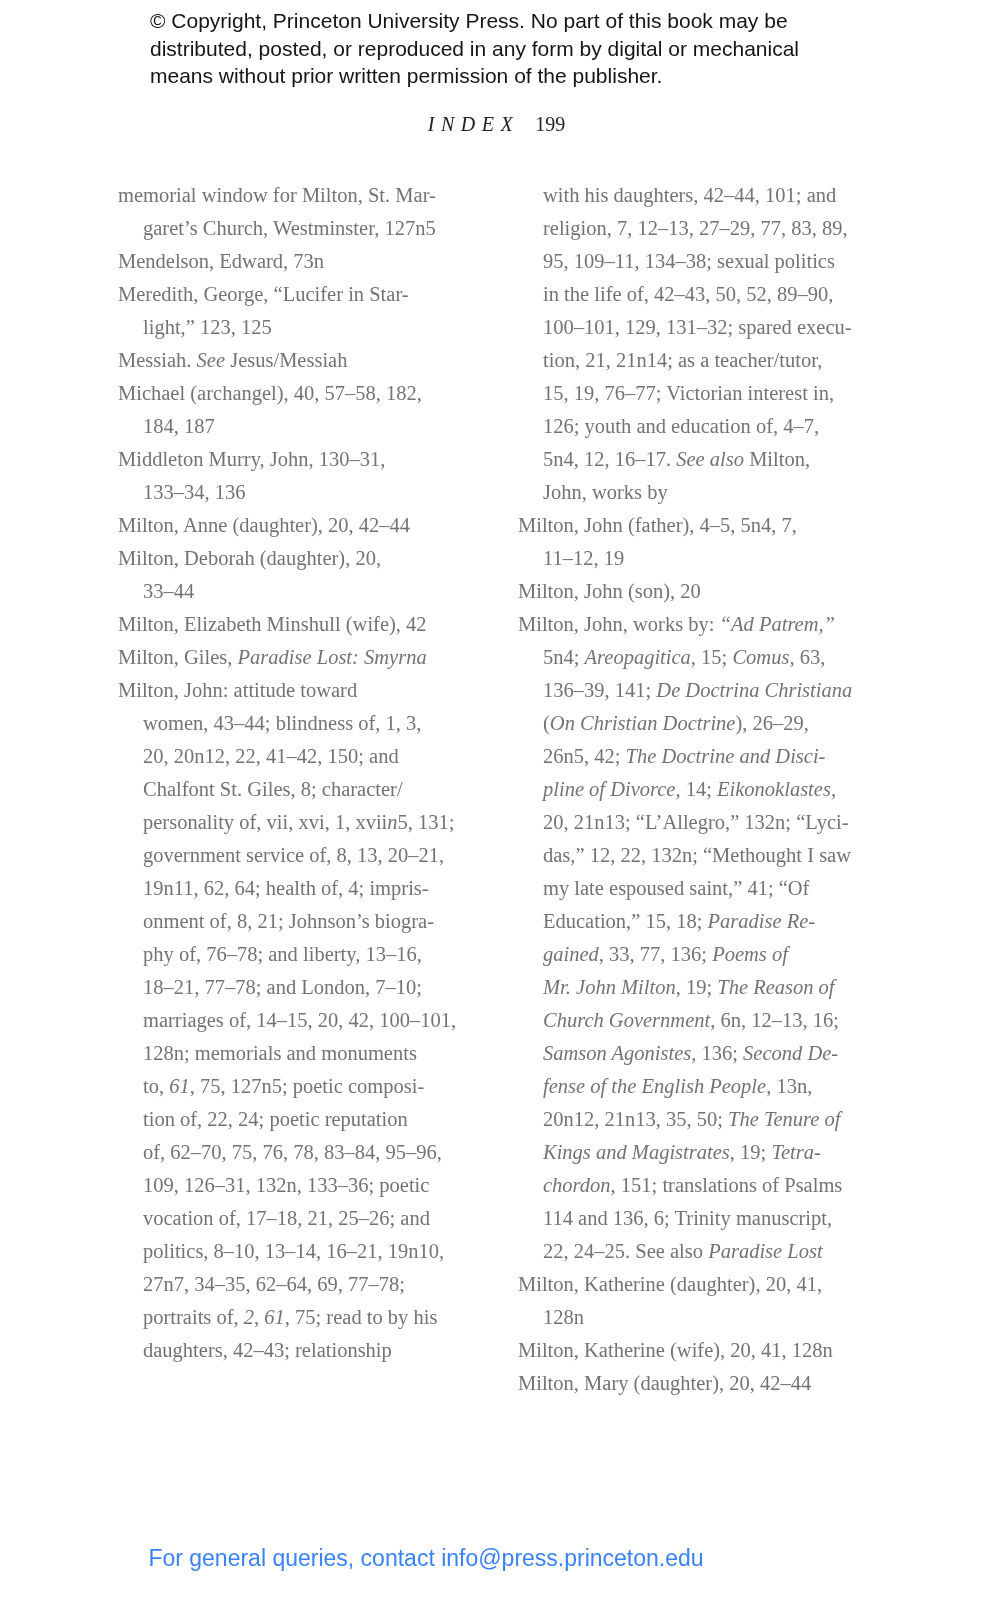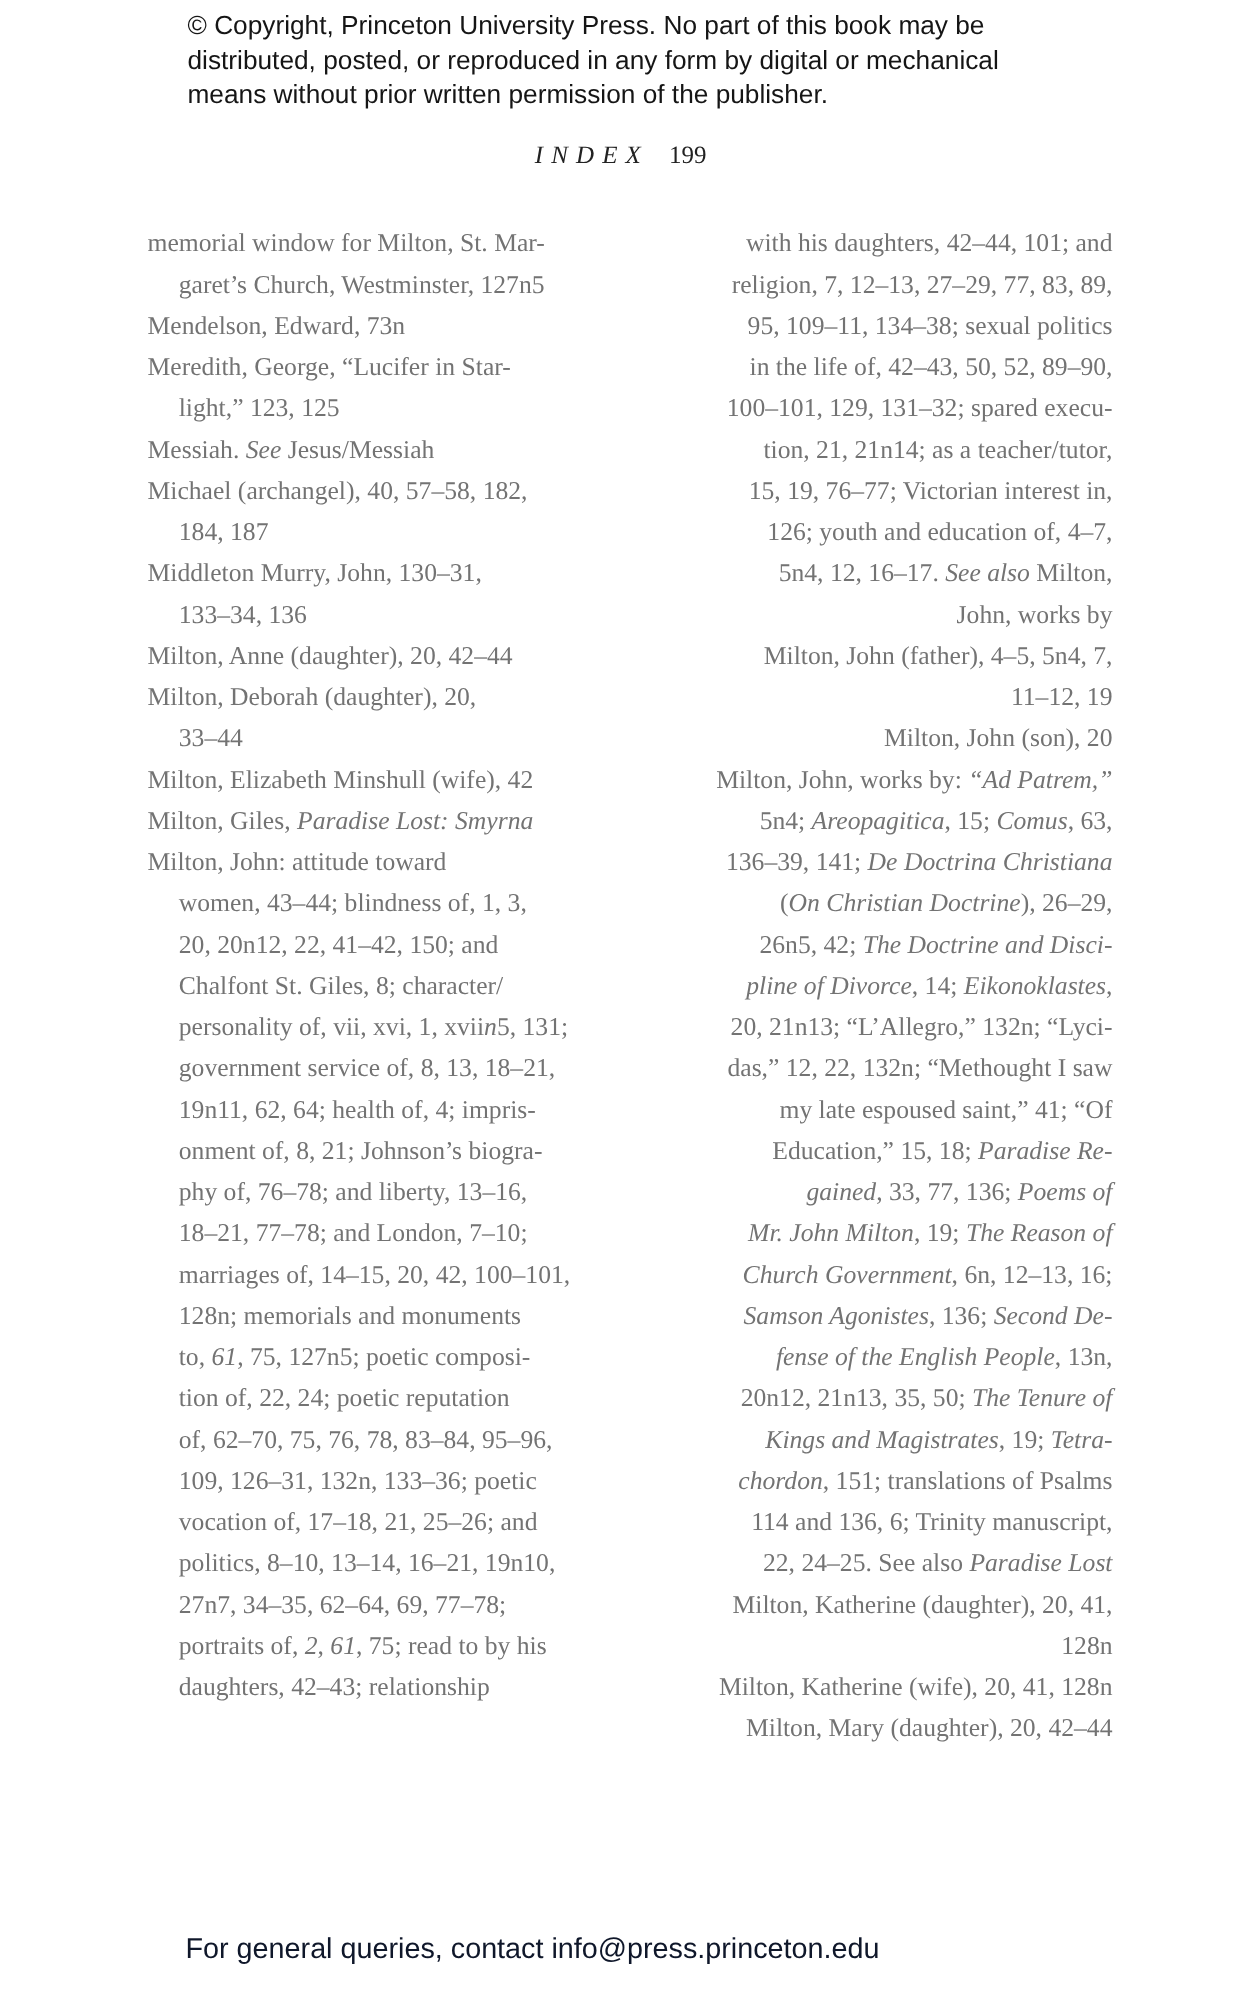--- a/index.html
+++ b/index.html
@@ -41,33 +41,33 @@
   }
   .col {
     position: absolute;
     top: 179px;
     font-family: "Liberation Serif", serif;
     font-size: 20.5px;
     line-height: 33px;
     color: #737373;
   }
   .col-left  { left: 118px; width: 384px; }
-  .col-right { left: 518px; width: 372px; text-align: right; }
+  .col-right { left: 518px; width: 372px; }
   .index-line { white-space: nowrap; }
   .index-line.indent { padding-left: 25px; }
   .index-line em { font-style: italic; }
   .footer {
     position: absolute;
     top: 1545px;
     left: 0;
     width: 852px;
     text-align: center;
     font-family: "Liberation Sans", sans-serif;
     font-size: 23px;
-    color: #0f172a;
+    color: #3b82f6;
   }
 </style>
 </head>
 <body>
 
 <div class="notice">
   <div>© Copyright, Princeton University Press. No part of this book may be</div>
   <div>distributed, posted, or reproduced in any form by digital or mechanical</div>
   <div>means without prior written permission of the publisher.</div>
 </div>
@@ -90,21 +90,21 @@
     <div class="index-line">Milton, Anne (daughter), 20, 42–44</div>
     <div class="index-line">Milton, Deborah (daughter), 20,</div>
     <div class="index-line indent">33–44</div>
     <div class="index-line">Milton, Elizabeth Minshull (wife), 42</div>
     <div class="index-line">Milton, Giles, <em>Paradise Lost: Smyrna</em></div>
     <div class="index-line">Milton, John: attitude toward</div>
     <div class="index-line indent">women, 43–44; blindness of, 1, 3,</div>
     <div class="index-line indent">20, 20n12, 22, 41–42, 150; and</div>
     <div class="index-line indent">Chalfont St. Giles, 8; character/</div>
     <div class="index-line indent">personality of, vii, xvi, 1, xvii<em>n</em>5, 131;</div>
-    <div class="index-line indent">government service of, 8, 13, 18–21,</div>
+    <div class="index-line indent">government service of, 8, 13, 20–21,</div>
     <div class="index-line indent">19n11, 62, 64; health of, 4; impris-</div>
     <div class="index-line indent">onment of, 8, 21; Johnson’s biogra-</div>
     <div class="index-line indent">phy of, 76–78; and liberty, 13–16,</div>
     <div class="index-line indent">18–21, 77–78; and London, 7–10;</div>
     <div class="index-line indent">marriages of, 14–15, 20, 42, 100–101,</div>
     <div class="index-line indent">128n; memorials and monuments</div>
     <div class="index-line indent">to, <em>61</em>, 75, 127n5; poetic composi-</div>
     <div class="index-line indent">tion of, 22, 24; poetic reputation</div>
     <div class="index-line indent">of, 62–70, 75, 76, 78, 83–84, 95–96,</div>
     <div class="index-line indent">109, 126–31, 132n, 133–36; poetic</div>

